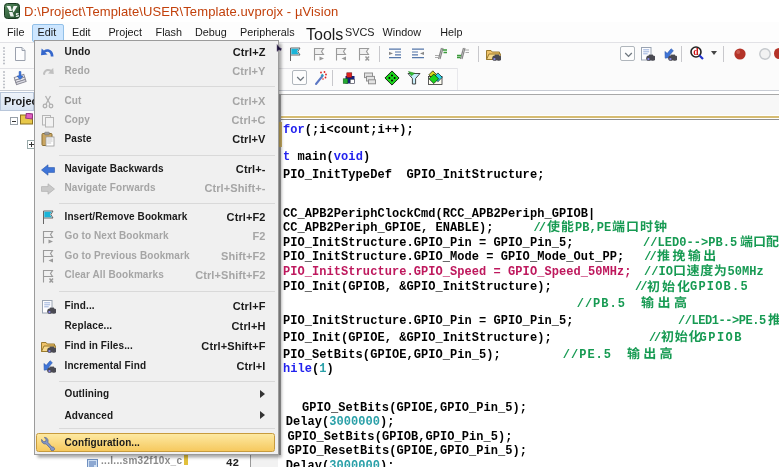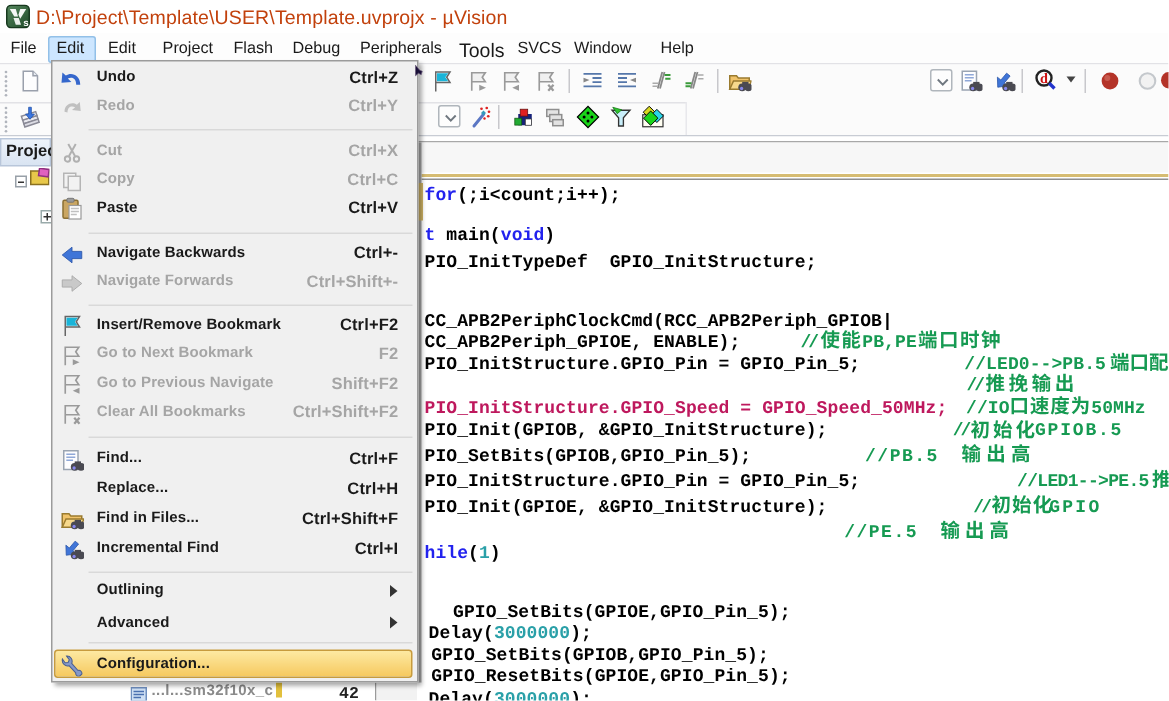--- a/index.html
+++ b/index.html
@@ -31,21 +31,21 @@
 <div style="position:absolute;left:24px;top:4px;font-size:13px;color:#c2410c;letter-spacing:.1px">D:\Project\Template\USER\Template.uvprojx - µVision</div>
 <div style="position:absolute;left:0;top:22px;width:779px;height:21px;background:#fdfdfd;border-bottom:1px solid #e2e2e6"></div>
 <div style="position:absolute;left:31.7px;top:24px;width:32.4px;height:17.5px;background:#cde6ff;border:1px solid #92c0e8;border-radius:2px"></div>
 <div style="position:absolute;left:7px;top:26px;font-size:10.8px;color:#1a1a1a">File</div>
 <div style="position:absolute;left:37.6px;top:26px;font-size:10.8px;color:#1a1a1a">Edit</div>
 <div style="position:absolute;left:72px;top:26px;font-size:10.8px;color:#1a1a1a">Edit</div>
 <div style="position:absolute;left:108.4px;top:26px;font-size:10.8px;color:#1a1a1a">Project</div>
 <div style="position:absolute;left:155.6px;top:26px;font-size:10.8px;color:#1a1a1a">Flash</div>
 <div style="position:absolute;left:195px;top:26px;font-size:10.8px;color:#1a1a1a">Debug</div>
 <div style="position:absolute;left:240px;top:26px;font-size:10.8px;color:#1a1a1a">Peripherals</div>
-<div style="position:absolute;left:306px;top:26px;font-size:13px;color:#1a1a1a">Tools</div>
+<div style="position:absolute;left:306px;top:26px;font-size:16px;color:#1a1a1a">Tools</div>
 <div style="position:absolute;left:345px;top:26px;font-size:10.8px;color:#1a1a1a">SVCS</div>
 <div style="position:absolute;left:382.6px;top:26px;font-size:10.8px;color:#1a1a1a">Window</div>
 <div style="position:absolute;left:440.3px;top:26px;font-size:10.8px;color:#1a1a1a">Help</div>
 <div style="position:absolute;left:0;top:43px;width:779px;height:25px;background:#fbfbfb"></div>
 <div style="position:absolute;left:0;top:68px;width:779px;height:23px;background:#fbfbfb"></div>
 <div style="position:absolute;left:0;top:90px;width:779px;height:1px;background:#c8ccd4"></div>
 <div style="position:absolute;left:0;top:67.5px;width:458px;height:1px;background:#e2e2e6"></div>
 <div style="position:absolute;left:457px;top:68px;width:1px;height:22px;background:#e8e8ec"></div>
 <div style="position:absolute;left:2px;top:46px"><svg width="5" height="20">
         <circle cx="2" cy="2.0" r="0.9" fill="#b0b4bc"></circle>
@@ -247,43 +247,44 @@
 <div style="position:absolute;left:281px;top:116px;width:498px;height:2px;background:#d6bc72"></div>
 <div style="position:absolute;left:281px;top:118.5px;width:498px;height:1.2px;background:#8f8f8f"></div>
 <div style="position:absolute;left:277.2px;top:95px;width:4px;height:360px;background:#a9a9a9"></div>
 <div style="position:absolute;left:277.2px;top:121.5px;width:5.3px;height:25.5px;background:#d0b465"></div>
 <div class="mono" style="left:283px;top:123.0px"><span style="color:#2222ee">for</span><span style="color:#000">(;i&lt;count;i++);</span></div>
 <div class="mono" style="left:283px;top:150.0px"><span style="color:#2222ee">t</span><span style="color:#000"> main(</span><span style="color:#2222ee">void</span><span style="color:#000">)</span></div>
 <div class="mono" style="left:283px;top:168px"><span style="color:#000">PIO_InitTypeDef  GPIO_InitStructure;</span></div>
 <div class="mono" style="left:283px;top:206.8px"><span style="color:#000">CC_APB2PeriphClockCmd(RCC_APB2Periph_GPIOB|</span></div>
 <div class="mono" style="left:283px;top:221.0px"><span style="color:#000">CC_APB2Periph_GPIOE, ENABLE);</span></div>
 <div class="mono" style="left:283px;top:235.5px"><span style="color:#000">PIO_InitStructure.GPIO_Pin = GPIO_Pin_5;</span></div>
+<div class="mono" style="left:283px;top:250.0px"><span style="color:#000">PIO_InitStructure.GPIO_Mode = GPIO_Mode_Out_PP;</span></div>
 <div class="mono" style="left:283px;top:264.8px"><span style="color:#be185d">PIO_InitStructure.GPIO_Speed = GPIO_Speed_50MHz;</span></div>
 <div class="mono" style="left:283px;top:280.2px"><span style="color:#000">PIO_Init(GPIOB, &amp;GPIO_InitStructure);</span></div>
-<div class="mono" style="left:283px;top:296.8px"><span style="color:#000">PIO_SetBits(GPIOB,GPIO_Pin_5);</span></div>
 <div class="mono" style="left:283px;top:314.0px"><span style="color:#000">PIO_InitStructure.GPIO_Pin = GPIO_Pin_5;</span></div>
 <div class="mono" style="left:283px;top:330.8px"><span style="color:#000">PIO_Init(GPIOE, &amp;GPIO_InitStructure);</span></div>
+<div class="mono" style="left:283px;top:347.5px"><span style="color:#000">PIO_SetBits(GPIOE,GPIO_Pin_5);</span></div>
 <div class="mono" style="left:283px;top:361.5px"><span style="color:#2222ee">hile</span><span style="color:#000">(</span><span style="color:#2aa0a8">1</span><span style="color:#000">)</span></div>
 <div class="mono" style="left:302px;top:401.0px"><span style="color:#000">GPIO_SetBits(GPIOE,GPIO_Pin_5);</span></div>
 <div class="mono" style="left:285.7px;top:415.0px"><span style="color:#000">Delay(</span><span style="color:#2aa0a8">3000000</span><span style="color:#000">);</span></div>
 <div class="mono" style="left:287.5px;top:430.0px"><span style="color:#000">GPIO_SetBits(GPIOB,GPIO_Pin_5);</span></div>
 <div class="mono" style="left:287.5px;top:444.0px"><span style="color:#000">GPIO_ResetBits(GPIOE,GPIO_Pin_5);</span></div>
 <div class="mono" style="left:285.7px;top:459.0px"><span style="color:#000">Delay(</span><span style="color:#2aa0a8">3000000</span><span style="color:#000">);</span></div>
 <div class="mono" style="left:533.6px;top:221.0px;color:#169a52;letter-spacing:-2px">//</div>
 <div class="mono" style="left:574.9px;top:221.0px;color:#169a52">PB,PE</div>
 <div class="mono" style="left:642.9px;top:235.5px;color:#169a52">//LED0--&gt;PB.5</div>
 <div class="mono" style="left:644.3px;top:250.0px;color:#169a52;letter-spacing:-2px">//</div>
 <div class="mono" style="left:644.0px;top:264.8px;color:#169a52">//IO</div>
 <div class="mono" style="left:727.5px;top:264.8px;color:#169a52">50MHz</div>
 <div class="mono" style="left:635.1px;top:280.2px;color:#169a52;letter-spacing:-2px">//</div>
 <div class="mono" style="left:690.0px;top:280.2px;color:#169a52;letter-spacing:1.2px">GPIOB.5</div>
 <div class="mono" style="left:576.7px;top:296.8px;color:#169a52;letter-spacing:1.0px">//PB.5</div>
 <div class="mono" style="left:678.0px;top:314.0px;color:#169a52;letter-spacing:-0.45px">//LED1--&gt;PE.5</div>
 <div class="mono" style="left:648.9px;top:330.8px;color:#169a52;letter-spacing:-2px">//</div>
-<div class="mono" style="left:699.5px;top:330.8px;color:#169a52;letter-spacing:1.5px">GPIO</div>
+<div class="mono" style="left:699.5px;top:330.8px;color:#169a52;letter-spacing:1.5px">GPIOB</div>
 <div class="mono" style="left:562.8px;top:347.5px;color:#169a52;letter-spacing:1.0px">//PE.5</div>
 <svg style="position:absolute;left:547.0px;top:220.3px;overflow:visible" width="29" height="17" fill="#169a52">
       <path transform="translate(0.0,11.18) scale(0.01300,-0.01300)" d="M256 852C201 709 108 567 13 477C33 448 65 383 76 354C104 382 131 413 158 448V-92H272V620C294 658 314 697 332 736V643H584V572H353V278H577C572 238 561 199 541 164C503 194 471 228 447 267L349 238C383 180 424 130 473 87C430 55 371 28 290 10C315 -15 350 -63 364 -89C454 -62 521 -26 570 18C664 -35 778 -70 914 -88C929 -56 960 -7 985 19C850 31 733 59 640 103C672 156 689 215 697 278H943V572H703V643H969V751H703V843H584V751H339L367 816ZM462 475H584V388V376H462ZM703 475H828V376H703V387Z"></path>
       <path transform="translate(13.9,11.18) scale(0.01300,-0.01300)" d="M350 390V337H201V390ZM90 488V-88H201V101H350V34C350 22 347 19 334 19C321 18 282 17 246 19C261 -9 279 -56 285 -87C345 -87 391 -86 425 -67C459 -50 469 -20 469 32V488ZM201 248H350V190H201ZM848 787C800 759 733 728 665 702V846H547V544C547 434 575 400 692 400C716 400 805 400 830 400C922 400 954 436 967 565C934 572 886 590 862 609C858 520 851 505 819 505C798 505 725 505 709 505C671 505 665 510 665 545V605C753 630 847 663 924 700ZM855 337C807 305 738 271 667 243V378H548V62C548 -48 578 -83 695 -83C719 -83 811 -83 836 -83C932 -83 964 -43 977 98C944 106 896 124 871 143C866 40 860 22 825 22C804 22 729 22 712 22C674 22 667 27 667 63V143C758 171 857 207 934 249ZM87 536C113 546 153 553 394 574C401 556 407 539 411 524L520 567C503 630 453 720 406 788L304 750C321 724 338 694 353 664L206 654C245 703 285 762 314 819L186 852C158 779 111 707 95 688C79 667 63 652 47 648C61 617 81 561 87 536Z"></path>
     </svg>
 <svg style="position:absolute;left:611.9px;top:220.3px;overflow:visible" width="58" height="17" fill="#169a52">
       <path transform="translate(0.0,11.18) scale(0.01300,-0.01300)" d="M65 510C81 405 95 268 95 177L188 193C186 285 171 419 154 526ZM392 326V-89H499V226H550V-82H640V226H694V-81H785V-7C797 -32 807 -67 810 -92C853 -92 886 -90 912 -75C938 -59 944 -33 944 11V326H701L726 388H963V494H370V388H591L579 326ZM785 226H839V12C839 4 837 1 829 1L785 2ZM405 801V544H932V801H817V647H721V846H606V647H515V801ZM132 811C153 769 176 714 188 674H41V564H379V674H224L296 698C284 738 258 796 233 840ZM259 531C252 418 234 260 214 156C145 141 80 128 29 119L54 1C149 23 268 51 381 80L368 190L303 176C323 274 345 405 360 516Z"></path>
       <path transform="translate(14.0,11.18) scale(0.01300,-0.01300)" d="M106 752V-70H231V12H765V-68H896V752ZM231 135V630H765V135Z"></path>
       <path transform="translate(28.0,11.18) scale(0.01300,-0.01300)" d="M459 428C507 355 572 256 601 198L708 260C675 317 607 411 558 480ZM299 385V203H178V385ZM299 490H178V664H299ZM66 771V16H178V96H411V771ZM747 843V665H448V546H747V71C747 51 739 44 717 44C695 44 621 44 551 47C569 13 588 -41 593 -74C693 -75 764 -72 808 -53C853 -34 869 -2 869 70V546H971V665H869V843Z"></path>
       <path transform="translate(42.0,11.18) scale(0.01300,-0.01300)" d="M635 534V347H549V534ZM752 534H840V347H752ZM635 848V650H440V170H549V232H635V-91H752V232H840V178H954V650H752V848ZM54 361V253H183V106C183 53 147 14 124 -3C143 -21 174 -63 184 -87C204 -68 240 -48 435 49C427 74 420 121 418 153L297 96V253H416V361H297V459H400V566H136C154 589 172 615 188 641H418V750H245C254 772 263 793 271 815L165 847C135 759 82 674 22 619C40 590 69 527 78 501C90 513 102 525 114 539V459H183V361Z"></path>
@@ -416,21 +417,21 @@
       </svg></div>
 <div class="mi" style="left:34.5px;top:227.3px">
       <span class="lbl dis">Go to Next Bookmark</span>
       <span class="sc dis">F2</span>
     </div>
 <div style="position:absolute;left:40px;top:228.8px;width:16px;height:16px"><svg width="16" height="16" viewBox="0 0 16 16">
         <path d="M3.5 14.5 L3.5 2.5 L12.5 2.5 L10.5 5.5 L12.5 8.5 L3.5 8.5" fill="#f0f0f0" stroke="#9a9a9a" stroke-width="1.1"></path>
         <path d="M8.5 10.5 L13 12.5 8.5 14.5 Z" fill="#9a9a9a"></path>
       </svg></div>
 <div class="mi" style="left:34.5px;top:246.9px">
-      <span class="lbl dis">Go to Previous Navigate</span>
+      <span class="lbl dis">Go to Previous Bookmark</span>
       <span class="sc dis">Shift+F2</span>
     </div>
 <div style="position:absolute;left:40px;top:248.39999999999998px;width:16px;height:16px"><svg width="16" height="16" viewBox="0 0 16 16">
         <path d="M3.5 14.5 L3.5 2.5 L12.5 2.5 L10.5 5.5 L12.5 8.5 L3.5 8.5" fill="#f0f0f0" stroke="#9a9a9a" stroke-width="1.1"></path>
         <path d="M13 10.5 L8.5 12.5 13 14.5 Z" fill="#9a9a9a"></path>
       </svg></div>
 <div class="mi" style="left:34.5px;top:266.4px">
       <span class="lbl dis">Clear All Bookmarks</span>
       <span class="sc dis">Ctrl+Shift+F2</span>
     </div>

